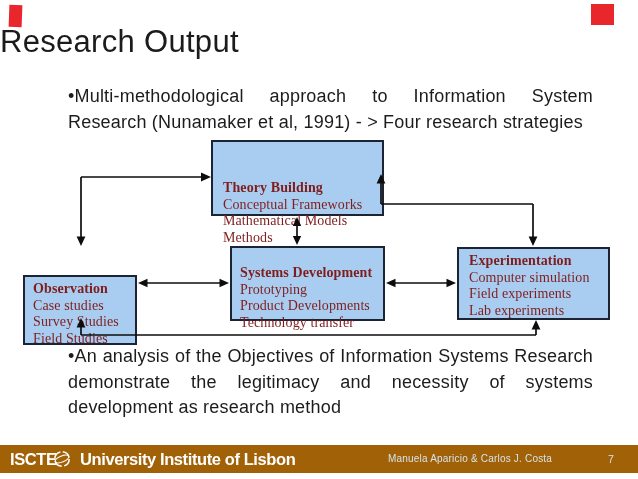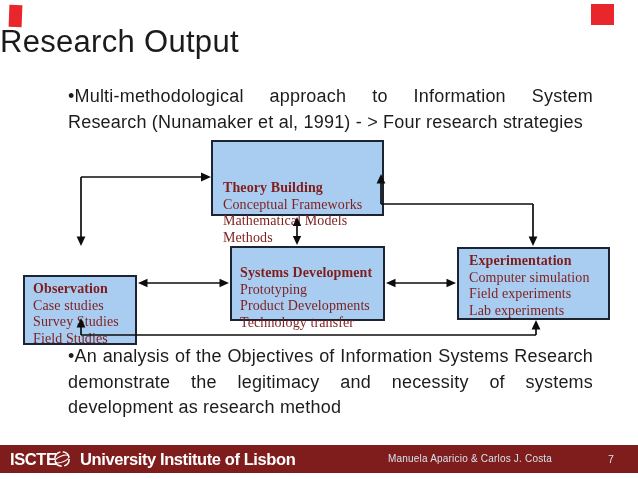--- a/index.html
+++ b/index.html
@@ -35,21 +35,21 @@
   .dbox.theory { left: 211px; top: 140px; width: 173px; height: 76px; padding: 38px 0 0 10px; overflow: visible; }
   .dbox.obs    { left: 23px;  top: 247px; width: 114px; height: 70px; padding: 4px 0 0 8px; margin-top: 28px; }
   .dbox.sys    { left: 230px; top: 246px; width: 155px; height: 75px; padding: 17px 0 0 8px; }
   .dbox.exp    { left: 457px; top: 247px; width: 153px; height: 73px; padding: 4px 4px 0 10px; }
 
   .connectors { position: absolute; left: 0; top: 0; width: 638px; height: 479px;
     pointer-events: none; z-index: 5; }
 
   .footer-bar {
     position: absolute; left: 0; top: 445px; width: 638px; height: 28px;
-    background: #7f1d1d; color: #ffffff;
+    background: #a16207; color: #ffffff;
   }
   .footer-bar .brand {
     position: absolute; left: 10px; top: 0; line-height: 28px;
     font-size: 16.5px; font-weight: 700; letter-spacing: -0.4px;
   }
   .footer-bar .logo { position: absolute; left: 52px; top: 4px; }
   .footer-bar .institute {
     position: absolute; left: 80px; top: 0; line-height: 28px;
     font-size: 16.5px; font-weight: 700; letter-spacing: -0.4px;
   }

